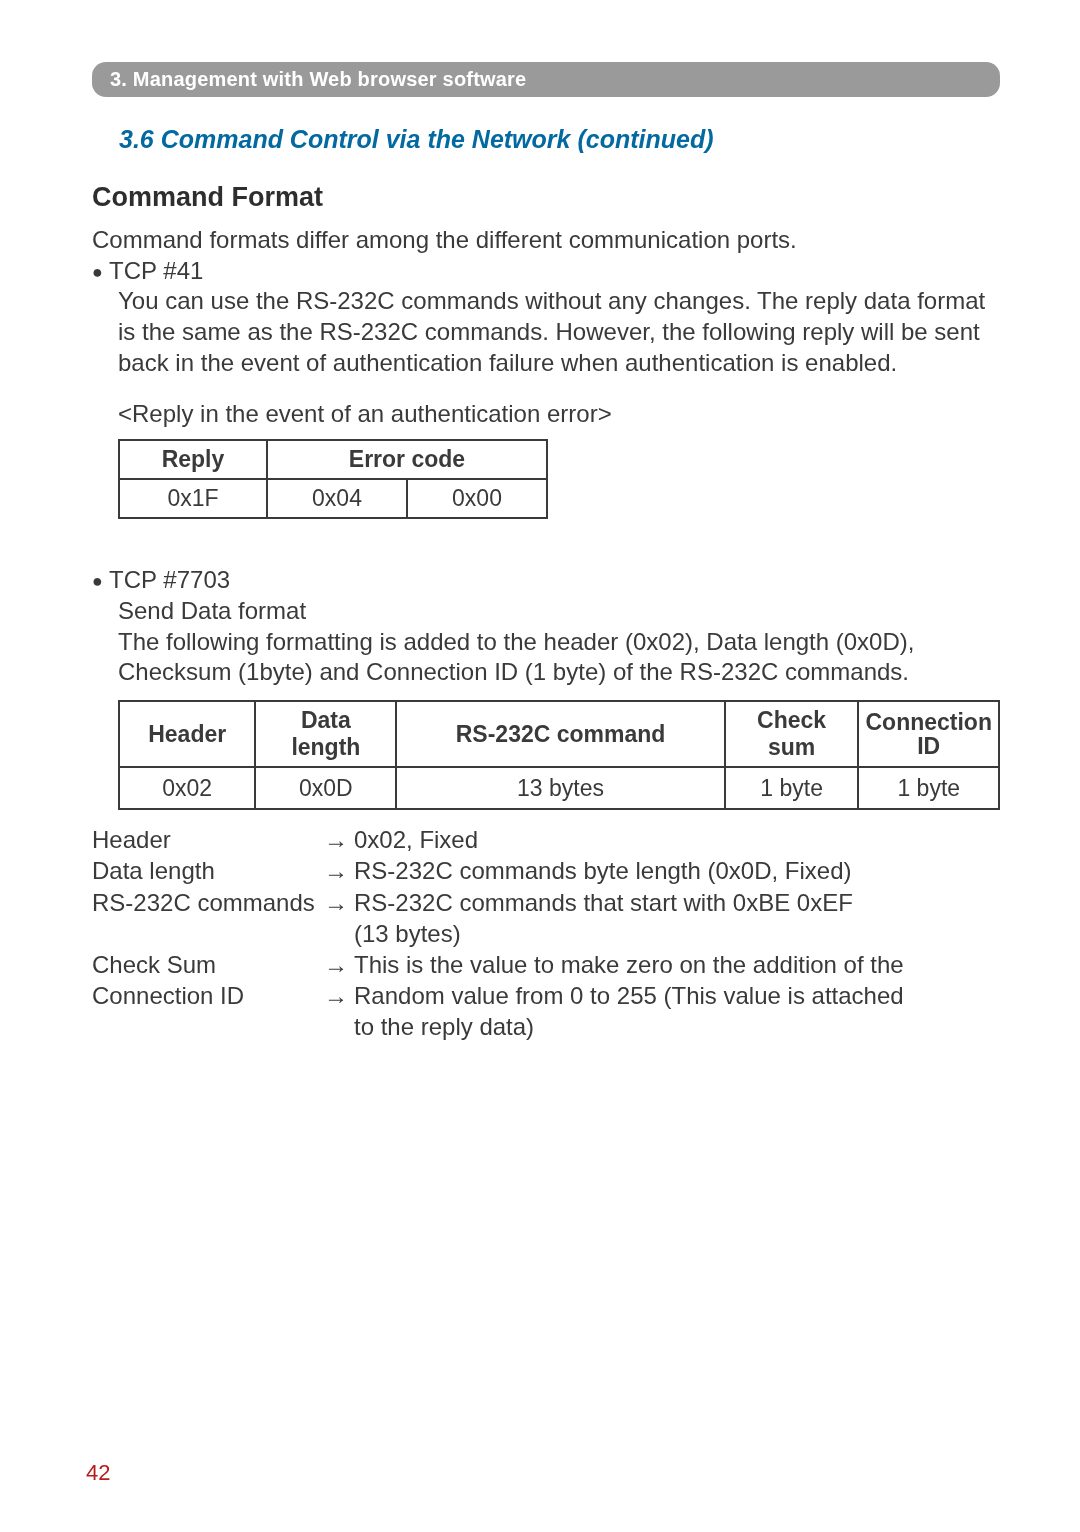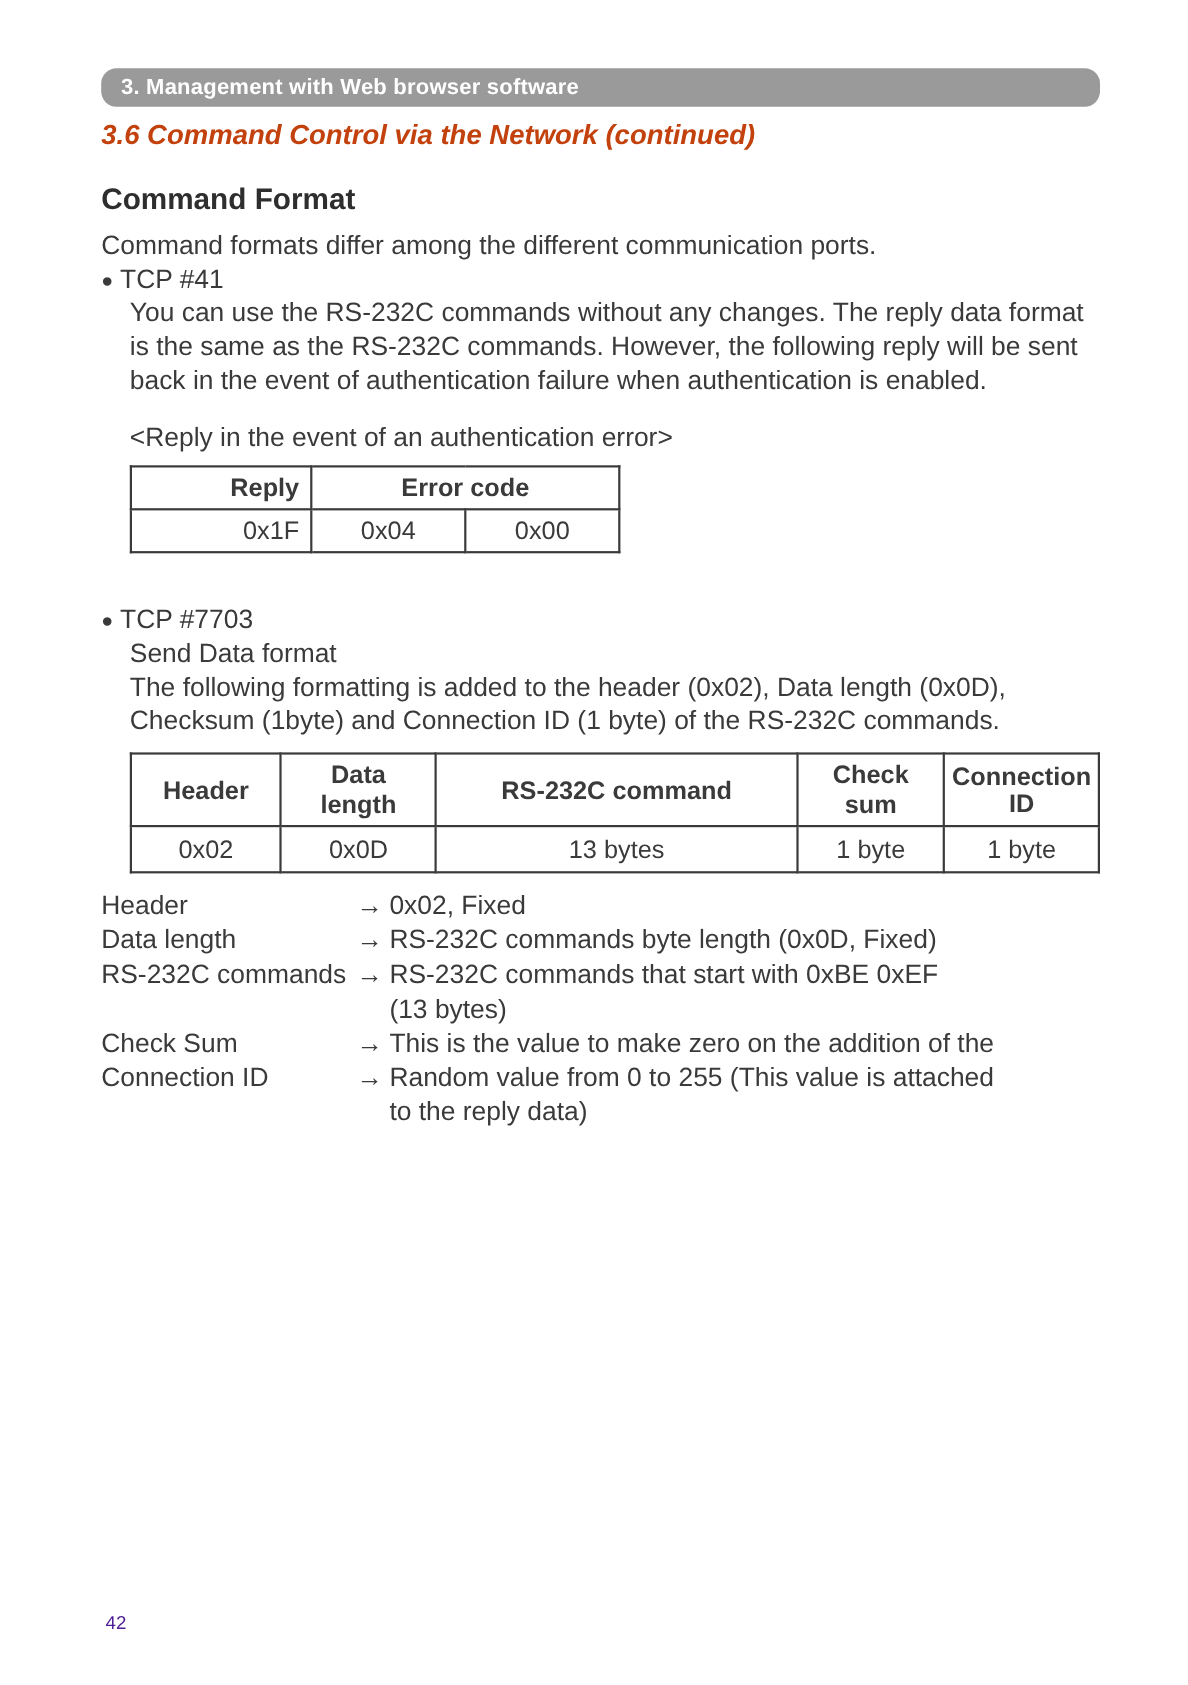--- a/index.html
+++ b/index.html
@@ -13,28 +13,29 @@
     position: relative;
   }
   .breadcrumb {
     background: #9a9a9a;
     border-radius: 14px;
     padding: 6px 18px;
     color: #fff;
     font-weight: bold;
     font-size: 20px;
     letter-spacing: 0.2px;
-    margin-bottom: 12px;
+    margin-bottom: 28px;
   }
   .section-title {
     font-style: italic;
     font-weight: bold;
     font-size: 25px;
     margin-bottom: 28px;
-    color: #c2410c;
+    color: #0369a1;
+    margin-left: 27px;
   }
   .command-format {
     font-weight: 800;
     font-size: 27px;
     color: #2e2e2e;
     margin-bottom: 12px;
     font-family: Arial, Helvetica, sans-serif;
   }
   .body-text {
     font-size: 24px;
@@ -55,41 +56,41 @@
   }
   th, td {
     border: 2px solid #3a3a3a;
     text-align: center;
     font-size: 23px;
     color: #3a3a3a;
     padding: 5px 10px;
   }
   th { font-weight: bold; }
   .tbl-auth th, .tbl-auth td { height: 38px; }
-  .tbl-auth .col-reply { width: 164px; text-align: right; }
+  .tbl-auth .col-reply { width: 148px; }
   .tbl-auth .col-err { width: 140px; }
   .tbl-send th, .tbl-send td { height: 42px; }
   .tbl-send .c1 { width: 140px; }
   .tbl-send .c2 { width: 146px; }
   .tbl-send .c3 { width: 348px; }
   .tbl-send .c4 { width: 138px; }
   .tbl-send .c5 { width: 138px; border-radius: 13px; }
   .conn-id-hdr { line-height: 1.05; padding: 2px 6px; }
   .bold { font-weight: normal; }
   .defs { margin-top: 14px; font-size: 24px; line-height: 1.30; }
   .def-row { display: flex; }
   .def-term { width: 232px; flex-shrink: 0; }
   .def-arrow { width: 30px; flex-shrink: 0; }
   .def-desc { flex: 1; }
   .page-num {
     position: absolute;
-    left: 96px;
+    left: 86px;
     bottom: 46px;
-    font-size: 17px;
-    color: #4c1d95;
+    font-size: 22px;
+    color: #b91c1c;
   }
 </style>
 </head>
 <body>
 
 <div class="breadcrumb">3. Management with Web browser software</div>
 
 <div class="section-title">3.6 Command Control via the Network (continued)</div>
 
 <div class="command-format">Command Format</div>

